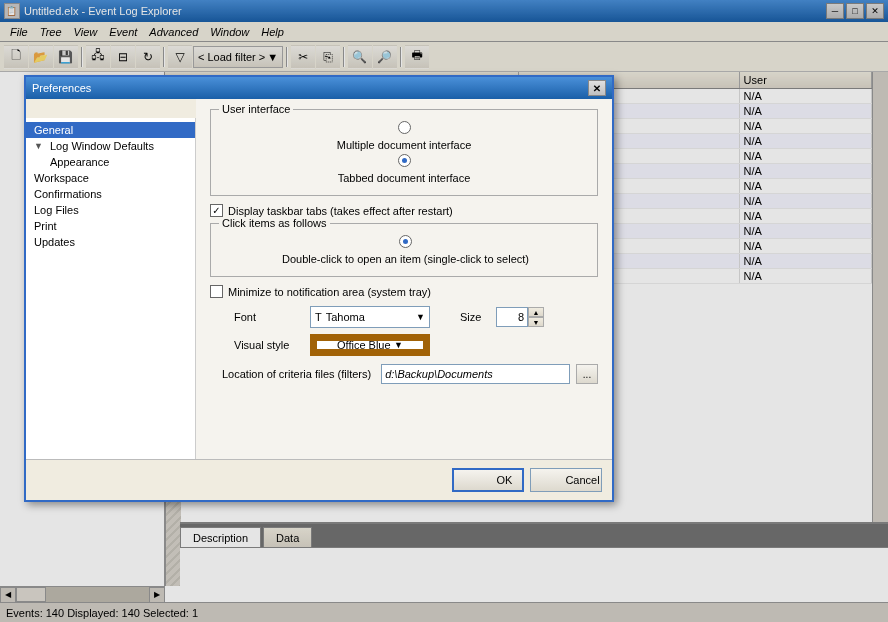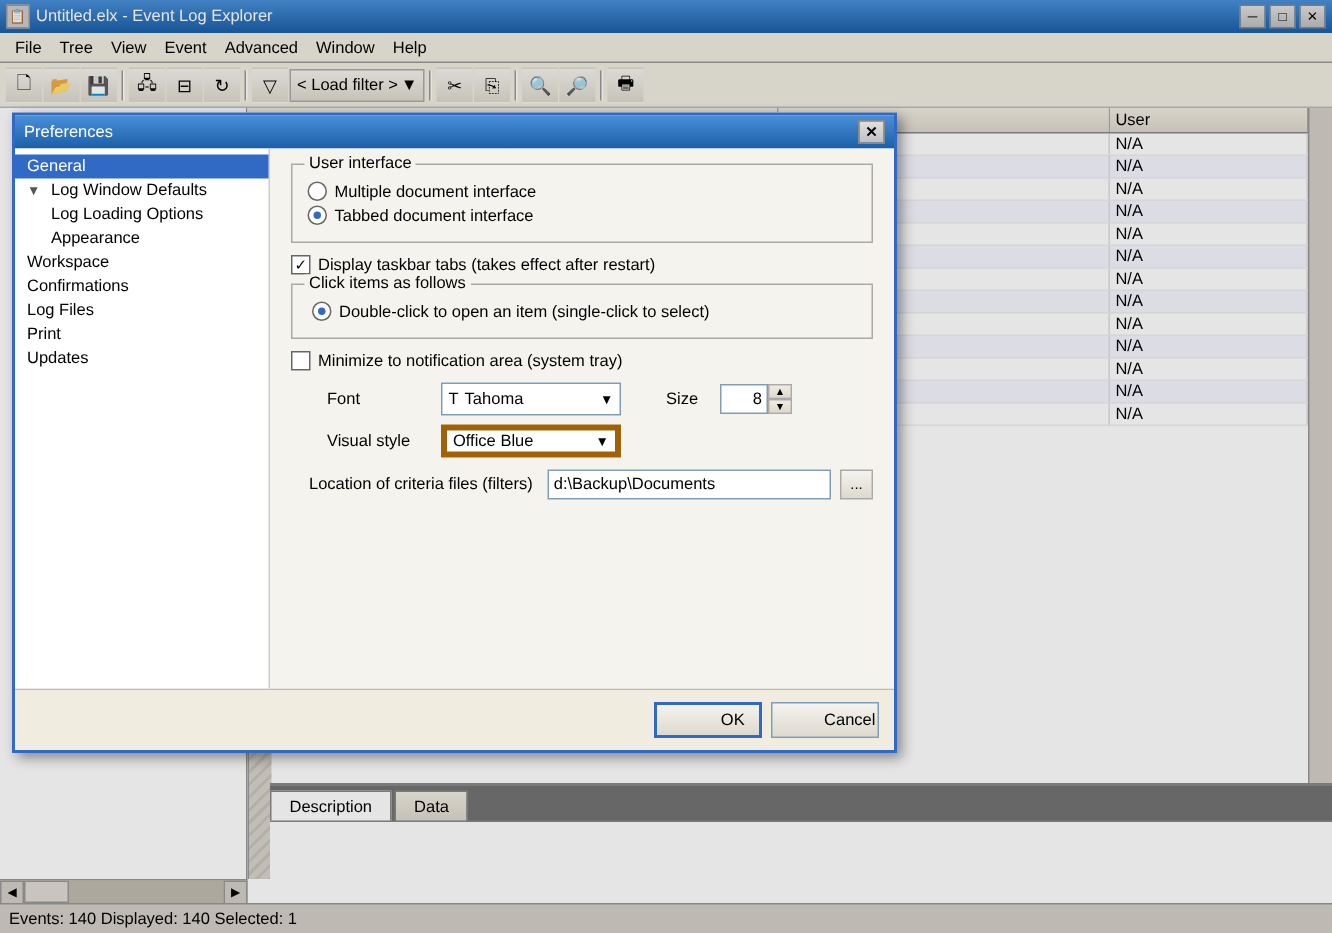--- a/index.html
+++ b/index.html
@@ -44,20 +44,21 @@
     }
 
     
     .menu-bar {
       background: #f0ece0;
       height: 20px;
       display: flex;
       align-items: center;
       padding: 0 4px;
       border-bottom: 1px solid #999;
+      font-style: italic;
     }
     .menu-item {
       padding: 2px 6px;
       cursor: pointer;
       font-size: 11px;
       color: #000;
     }
 
     
     .toolbar {
@@ -220,21 +221,21 @@
 
     
     .overlay {
       position: absolute;
       top: 0; left: 0; right: 0; bottom: 0;
       background: rgba(0,0,0,0.1);
       z-index: 100;
     }
     .dialog {
       position: absolute;
-      top: 75px; left: 8px;
+      top: 75px; left: 24px;
       width: 590px;
       background: #f0ece0;
       border: 2px solid #316ac5;
       box-shadow: 3px 3px 8px rgba(0,0,0,0.4);
       z-index: 101;
     }
     .dialog-titlebar {
       background: linear-gradient(to bottom, #4a90d9, #1a5fa8);
       height: 22px;
       display: flex;
@@ -259,20 +260,21 @@
       display: flex;
       min-height: 360px;
     }
 
     .dialog-sidebar {
       width: 170px;
       background: #fff;
       border-right: 1px solid #ccc;
       padding: 4px 0;
       font-size: 11px;
+      margin-top: 19px;
     }
     .dialog-tree-item {
       padding: 2px 8px;
       cursor: pointer;
       display: flex;
       align-items: center;
       gap: 2px;
     }
     .dialog-tree-item.selected { background: #316ac5; color: white; }
 
@@ -296,20 +298,21 @@
       padding: 0 3px;
       font-size: 11px;
     }
 
     .radio-row {
       display: flex;
       align-items: center;
       gap: 5px;
       margin: 3px 0;
       font-size: 11px;
+      flex-direction: column;
     }
     .radio-btn {
       width: 13px; height: 13px;
       border-radius: 50%;
       border: 1px solid #666;
       background: white;
       display: flex; align-items: center; justify-content: center;
       flex-shrink: 0;
       cursor: pointer;
     }
@@ -355,20 +358,21 @@
     .spinner-btns { display: flex; flex-direction: column; }
     .spinner-btn { width: 16px; height: 10px; background: linear-gradient(to bottom, #f0ece0, #ddd8cc); border: 1px solid #aaa; display: flex; align-items: center; justify-content: center; font-size: 7px; cursor: pointer; }
 
     .path-input {
       height: 20px;
       border: 1px solid #7f9db9;
       background: white;
       padding: 0 3px;
       font-size: 11px;
       flex: 1;
+      font-style: italic;
     }
     .browse-btn {
       width: 22px; height: 20px;
       background: linear-gradient(to bottom, #f5f3ee, #ddd9ce);
       border: 1px solid #aaa;
       display: flex; align-items: center; justify-content: center;
       cursor: pointer;
       font-size: 10px;
     }
 
@@ -562,23 +566,20 @@
 
   <div class="dialog-body">
 
     <div class="dialog-sidebar">
       <div class="dialog-tree-item selected">
         <span>General</span>
       </div>
       <div class="dialog-tree-item" style="display:flex; align-items:center;">
         <span style="font-size:9px; color:#555;">▼</span>&nbsp;
         <span>Log Window Defaults</span>
-      </div>
-      <div class="dialog-tree-item" style="padding-left:24px;">
-        <span>Log Loading Options</span>
       </div>
       <div class="dialog-tree-item" style="padding-left:24px;">
         <span>Appearance</span>
       </div>
       <div class="dialog-tree-item">
         <span>Workspace</span>
       </div>
       <div class="dialog-tree-item">
         <span>Confirmations</span>
       </div>
@@ -637,21 +638,21 @@
           <input type="text" class="form-input" style="width: 32px; text-align: right;" value="8">
           <div class="spinner-btns">
             <div class="spinner-btn">▲</div>
             <div class="spinner-btn">▼</div>
           </div>
         </div>
       </div>
 
       <div class="form-row">
         <span class="form-label">Visual style</span>
-        <div style="display:flex; align-items:center; border:4px solid #a16207; background:white; height:22px; padding:0 4px; width:120px;">
+        <div style="display:flex; align-items:center; border:7px solid #a16207; background:white; height:22px; padding:0 20px; width:120px;">
           <span style="flex:1; font-size:11px;">Office Blue</span>
           <span style="font-size:9px;">▼</span>
         </div>
       </div>
 
       <div class="form-row" style="margin-top:8px;margin-left:12px;">
         <span style="font-size:11px; margin-right:4px;">Location of criteria files (filters)</span>
         <input type="text" class="path-input" value="d:\Backup\Documents" style="">
         <div class="browse-btn">...</div>
       </div>

